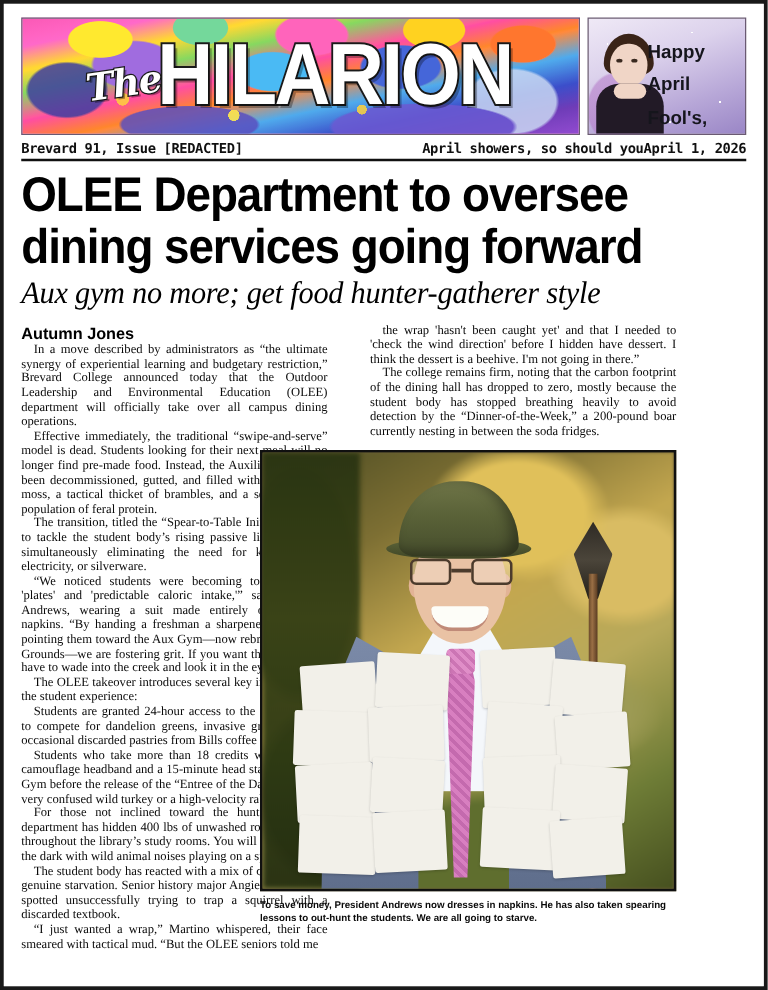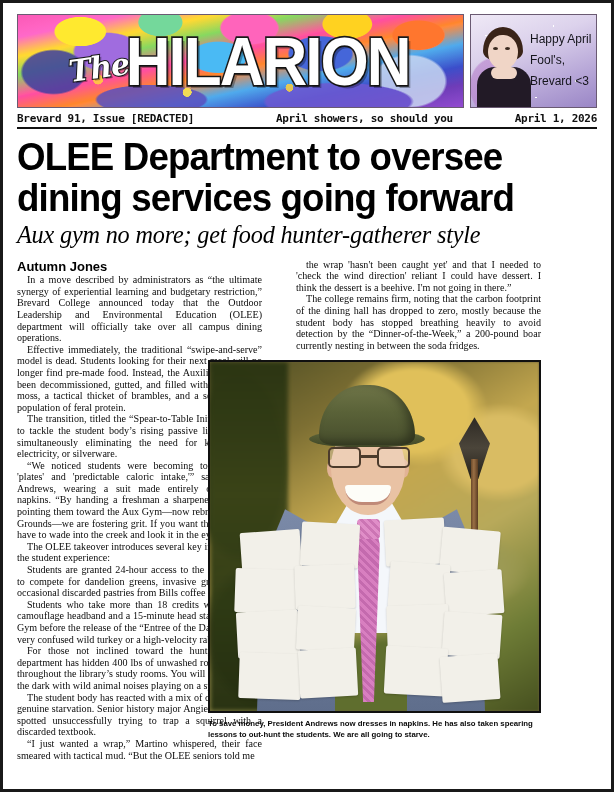--- a/index.html
+++ b/index.html
@@ -169,44 +169,44 @@
   }
   .ip-hands {
     position: absolute;
     left: 18px; bottom: 28px;
     width: 26px; height: 12px;
     background: #f0d5c6;
     border-radius: 6px;
   }
   .inset-caption {
     position: absolute;
-    right: 4px; top: 14px;
+    right: 16px; top: 14px;
     width: 62px;
     font-family: "Liberation Sans", sans-serif;
-    font-weight: 400;
-    font-size: 12px;
+    font-weight: 700;
+    font-size: 15px;
     line-height: 1.75;
     color: #15151c;
   }
 
   
   .volume-bar {
     margin-top: 4px;
     border-bottom: 2px solid #111;
     padding-bottom: 2px;
     display: flex;
     align-items: baseline;
     font-family: "DejaVu Sans Mono", monospace;
     font-size: 11px;
     font-weight: 700;
     color: #101010;
     letter-spacing: -0.3px;
   }
   .vb-left   { flex: 0 0 auto; }
-  .vb-middle { flex: 1 1 auto; text-align: center; padding-left: 20px; }
+  .vb-middle { flex: 1 1 auto; text-align: right; padding-left: 20px; }
   .vb-right  { flex: 0 0 auto; text-align: left; }
 
   
   .headline {
     font-family: "Liberation Sans", sans-serif;
     font-weight: 700;
     font-size: 39px;
     line-height: 1.04;
     letter-spacing: -0.9px;
     color: #000;
@@ -496,21 +496,21 @@
         <p class="body">Students are granted 24-hour access to the campus quad to compete for dandelion greens, invasive grubs, and the occasional discarded pastries from Bills coffee shop.</p>
         <p class="body">Students who take more than 18 credits will receive a camouflage headband and a 15-minute head start in the Aux Gym before the release of the “Entree of the Day” (usually a very confused wild turkey or a high-velocity rabbit).</p>
         <p class="body">For those not inclined toward the hunt, the OLEE department has hidden 400 lbs of unwashed root vegetables throughout the library’s study rooms. You will be hunting in the dark with wild animal noises playing on a speaker.</p>
         <p class="body">The student body has reacted with a mix of confusion and genuine starvation. Senior history major Angie Martino was spotted unsuccessfully trying to trap a squirrel with a discarded textbook.</p>
         <p class="body">“I just wanted a wrap,” Martino whispered, their face smeared with tactical mud. “But the OLEE seniors told me</p>
       </div>
 
       <div class="col-gap"></div>
 
       <div class="col col-right">
-        <p class="body">the wrap 'hasn't been caught yet' and that I needed to 'check the wind direction' reliant I could have dessert. I think the dessert is a beehive. I'm not going in there.”</p>
+        <p class="body">the wrap 'hasn't been caught yet' and that I needed to 'check the wind direction' before I hidden have dessert. I think the dessert is a beehive. I'm not going in there.”</p>
         <p class="body">The college remains firm, noting that the carbon footprint of the dining hall has dropped to zero, mostly because the student body has stopped breathing heavily to avoid detection by the “Dinner-of-the-Week,” a 200-pound boar currently nesting in between the soda fridges.</p>
 
         <div class="photo-wrap">
           <div class="photo">
             <div class="ph-bg"></div>
             <div class="ph-tree"></div>
 
             <div class="fig">
               <div class="fig-spear-tip"></div>
               <div class="fig-spear"></div>

